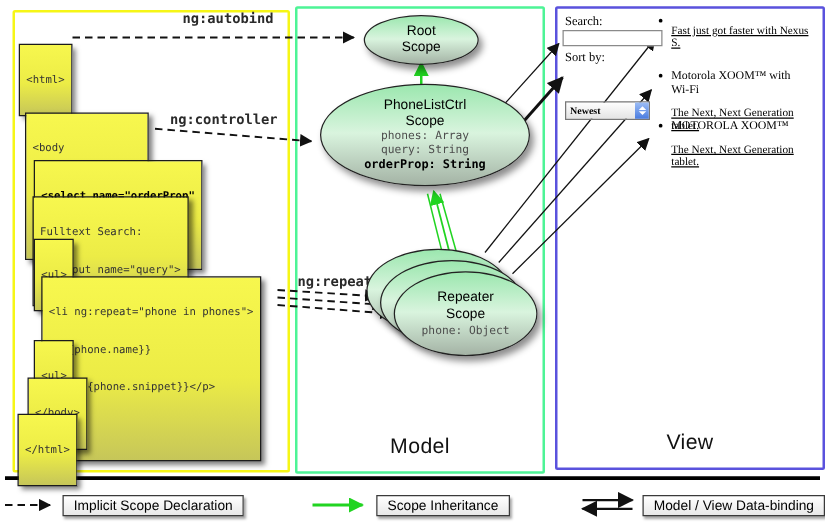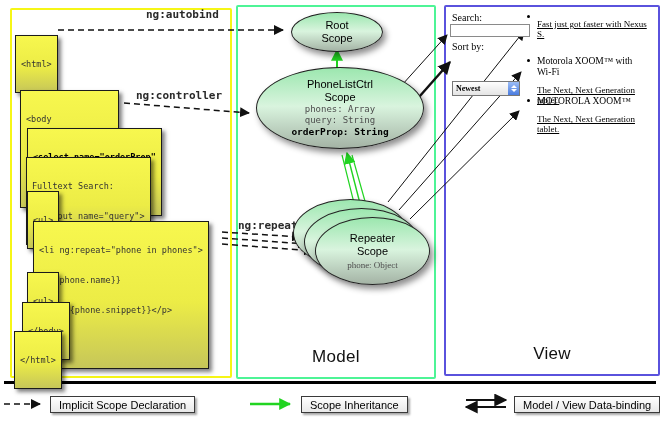--- a/index.html
+++ b/index.html
@@ -172,21 +172,21 @@
     <div class="m">phones: Array</div>
     <div class="m">query: String</div>
     <div class="mb">orderProp: String</div>
   </div>
 
   <div class="ellipse" style="left:293px;top:199px;width:113px;height:66px;"></div>
   <div class="ellipse" style="left:304px;top:208px;width:113px;height:66px;"></div>
   <div class="ellipse" style="left:315px;top:217px;width:113px;height:66px;">
     <div class="t">Repeater</div>
     <div class="t">Scope</div>
-    <div class="m" style="margin-top:2px;font-family:Liberation Serif, serif;">phone: Object</div>
+    <div class="m" style="margin-top:2px;">phone: Object</div>
   </div>
 
   <div class="viewtxt search-label">Search:</div>
   <input class="search-input" value="" style="">
   <div class="viewtxt sort-label">Sort by:</div>
   <div class="sort-select">
     <span class="val">Newest</span>
     <span class="stepper">
         <i class="up"></i>
         <i class="dn"></i>

